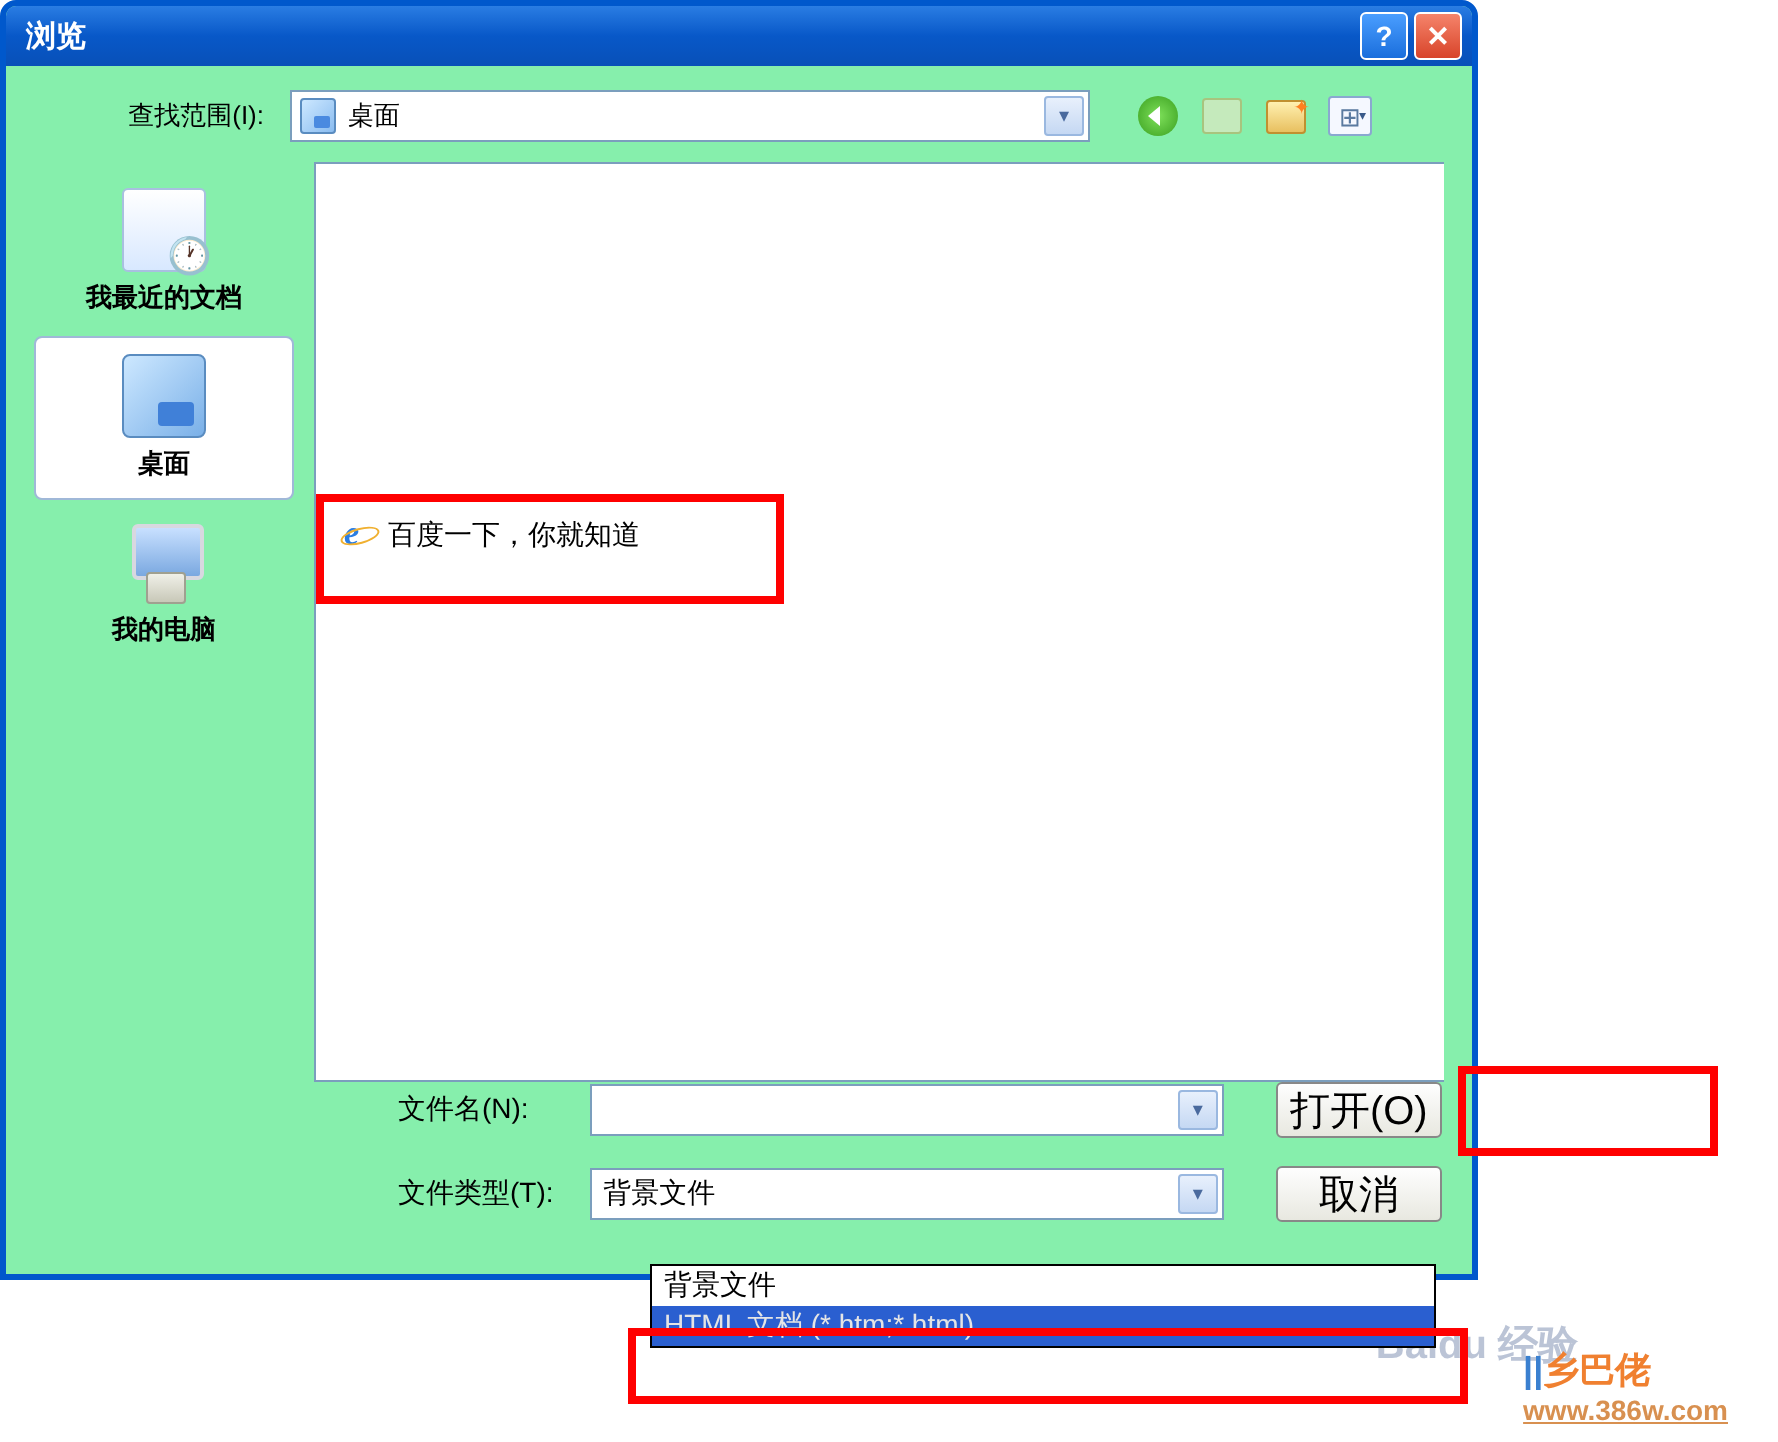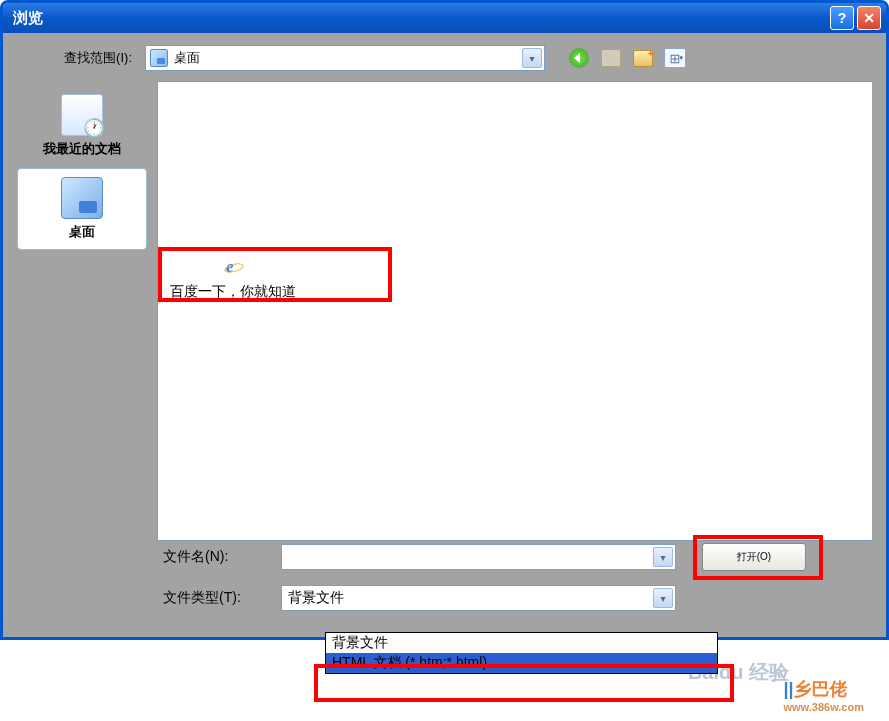--- a/index.html
+++ b/index.html
@@ -5,25 +5,25 @@
     * { box-sizing: border-box; margin: 0; padding: 0; }
     body {
       font-family: 'Microsoft YaHei', SimSun, sans-serif;
       font-size: 13px;
       background: #fff;
       width: 889px;
       height: 721px;
       overflow: hidden;
     }
     .window {
-      width: 889px;
+      width: 739px;
       height: 640px;
       border: 3px solid #0058cc;
       border-radius: 8px 8px 0 0;
-      background: #a3a3a3;
+      background: #86efac;
       position: relative;
     }
     .titlebar {
       height: 30px;
       background: linear-gradient(to bottom, #2a7de3 0%, #0858c8 50%, #0850b8 100%);
       display: flex;
       align-items: center;
       justify-content: space-between;
       padding: 0 5px 0 10px;
       border-radius: 5px 5px 0 0;
@@ -281,21 +281,20 @@
       border-right: none;
       position: relative;
     }
     .file-item {
       position: absolute;
       display: flex;
       align-items: center;
       gap: 6px;
       padding: 2px 4px;
       font-size: 14px;
-      flex-direction: column;
     }
     .ie-icon {
       width: 18px; height: 18px;
       position: relative;
     }
     .ie-icon::before {
       content: 'e';
       position: absolute;
       color: #2a7de3;
       font-size: 17px;
@@ -320,40 +319,40 @@
       top: 165px; left: 0;
       width: 234px; height: 55px;
       pointer-events: none;
     }
     .bottom-fields {
       position: absolute;
       bottom: 12px;
       left: 160px;
       right: 15px;
     }
-    .field-row { display: flex; align-items: center; gap: 8px; margin-bottom: 14px; }
+    .field-row { display: flex; align-items: center; gap: 8px; margin-bottom: 14px; margin-left: 36px; }
     .field-label { width: 110px; font-size: 14px; }
     .field-combo {
       width: 395px;
       height: 26px;
       background: #fff;
       border: 1px solid #7b9ebd;
       position: relative;
       display: flex;
       align-items: center;
       padding: 0 6px;
       font-size: 14px;
     }
     .action-btn {
       width: 104px;
       height: 28px;
       background: linear-gradient(to bottom, #fefefe, #e8e8e0);
       border: 1px solid #888;
       border-radius: 3px;
-      font-size: 10px;
+      font-size: 20px;
       cursor: pointer;
       margin-left: 18px;
     }
     .red-highlight-open {
       position: absolute;
       border: 4px solid #ff0000;
       pointer-events: none;
       top: -8px;
       left: 530px;
       width: 130px;
@@ -369,21 +368,21 @@
       z-index: 10;
     }
     .dropdown-item {
       padding: 1px 6px;
       font-size: 14px;
       white-space: nowrap;
       overflow: hidden;
     }
     .dropdown-item.hl {
       background: #2a5fd0;
-      color: #000000;
+      color: #e5e5e5;
     }
     .red-highlight-dropdown {
       position: absolute;
       border: 4px solid #ff0000;
       pointer-events: none;
       top: 664px;
       left: 314px;
       width: 420px;
       height: 38px;
       z-index: 11;
@@ -400,21 +399,21 @@
     .watermark2 {
       position: absolute;
       bottom: 8px;
       right: 25px;
       font-size: 18px;
       font-weight: bold;
       z-index: 12;
     }
     .watermark2 .orange { color: #f08030; }
     .watermark2 .blue { color: #3a80d0; }
-    .watermark2 .sub { font-size: 11px; color: #d89050; display: block; text-align: right; }
+    .watermark2 .sub { font-size: 14px; color: #d89050; display: block; text-align: right; text-decoration: underline; }
   </style>
 </head>
 <body>
 
 <div class="window">
   <div class="titlebar">
     <span class="titlebar-title">浏览</span>
     <div class="titlebar-buttons">
       <div class="titlebar-btn help-btn">?</div>
       <div class="titlebar-btn close-btn">✕</div>
@@ -449,20 +448,24 @@
     <div class="body-area">
       <div class="sidebar">
         <div class="sidebar-item">
           <div class="sidebar-icon icon-recent"></div>
           <div class="sidebar-label">我最近的文档</div>
         </div>
         <div class="sidebar-item selected">
           <div class="sidebar-icon icon-desktop"></div>
           <div class="sidebar-label">桌面</div>
         </div>
+        <div class="sidebar-item">
+          <div class="sidebar-icon icon-mypc"></div>
+          <div class="sidebar-label">我的电脑</div>
+        </div>
       </div>
       <div class="file-pane">
         <div class="file-item" style="top:175px;left:8px;">
           <span class="ie-icon"></span>
           <span>百度一下，你就知道</span>
         </div>
         <div class="red-highlight-1"></div>
       </div>
     </div>
 
@@ -475,20 +478,21 @@
         </div>
         <button class="action-btn">打开(O)</button>
         <div class="red-highlight-open"></div>
       </div>
       <div class="field-row">
         <span class="field-label">文件类型(T):</span>
         <div class="field-combo">
           <span>背景文件</span>
           <span class="combo-arrow">▾</span>
         </div>
+        <button class="action-btn">取消</button>
       </div>
     </div>
   </div>
 </div>
 
 <div class="dropdown-list">
   <div class="dropdown-item">背景文件</div>
   <div class="dropdown-item hl">HTML 文档 (*.htm;*.html)</div>
 </div>
 <div class="red-highlight-dropdown"></div>

